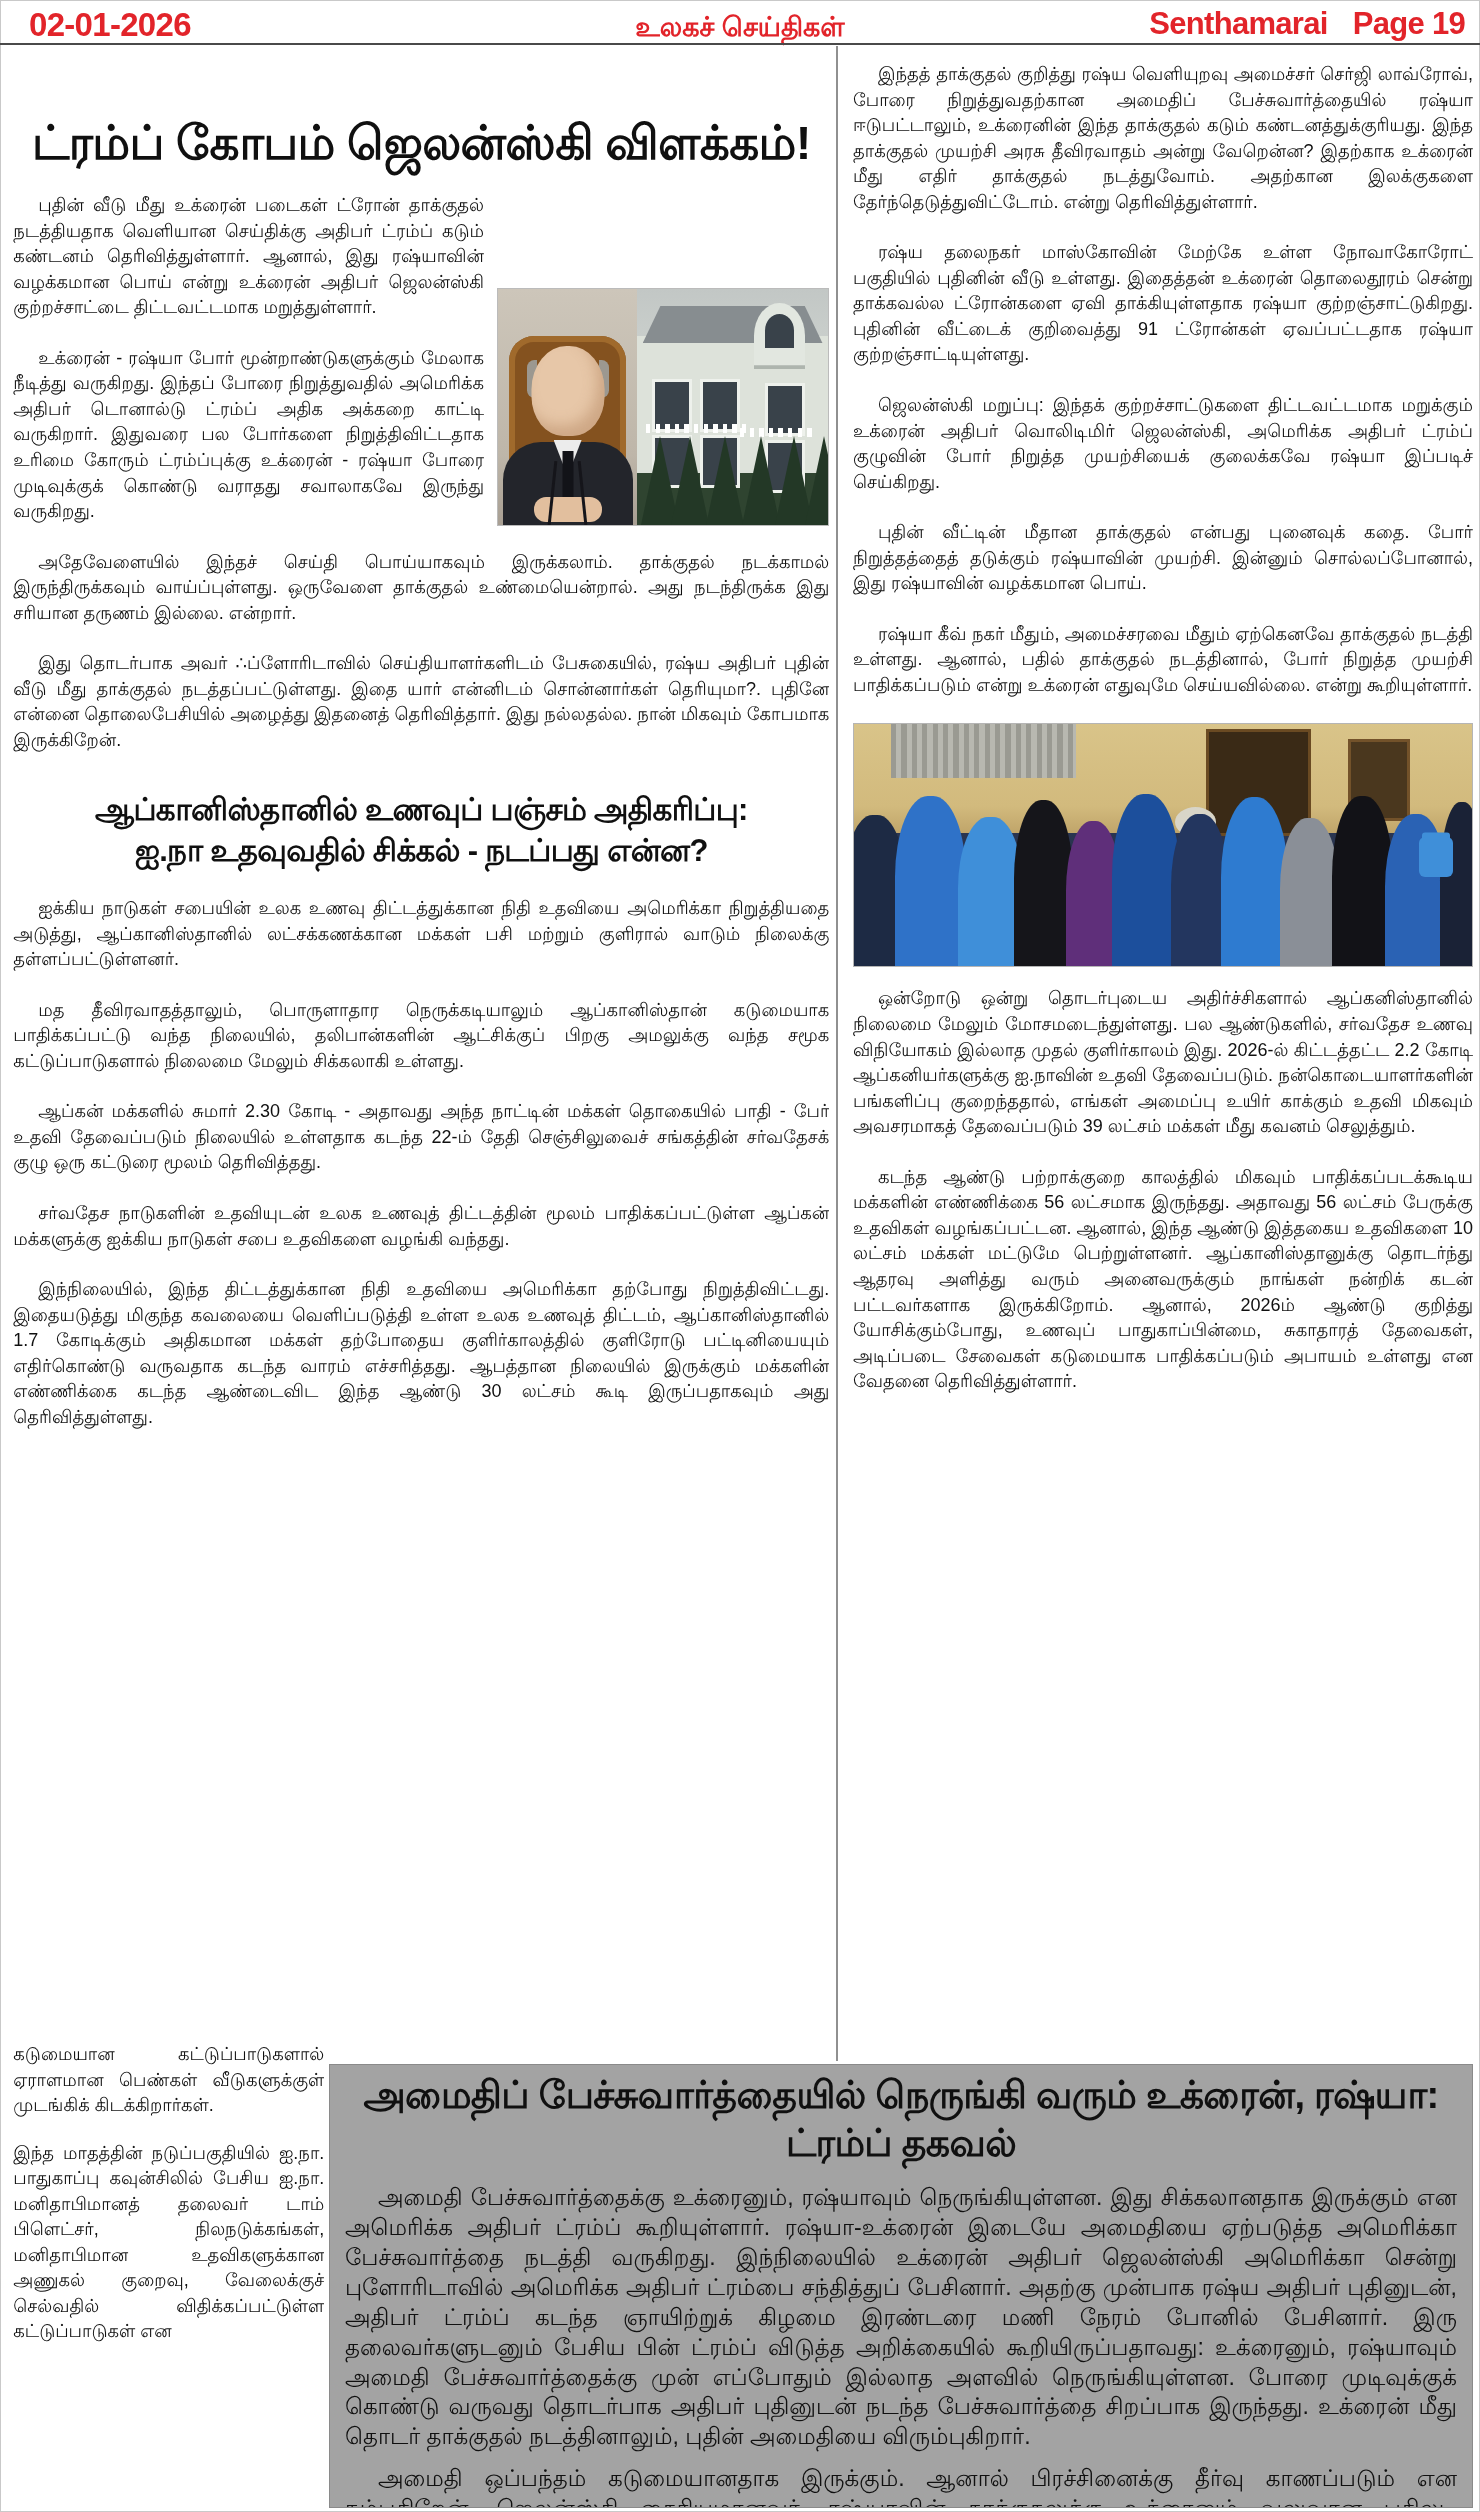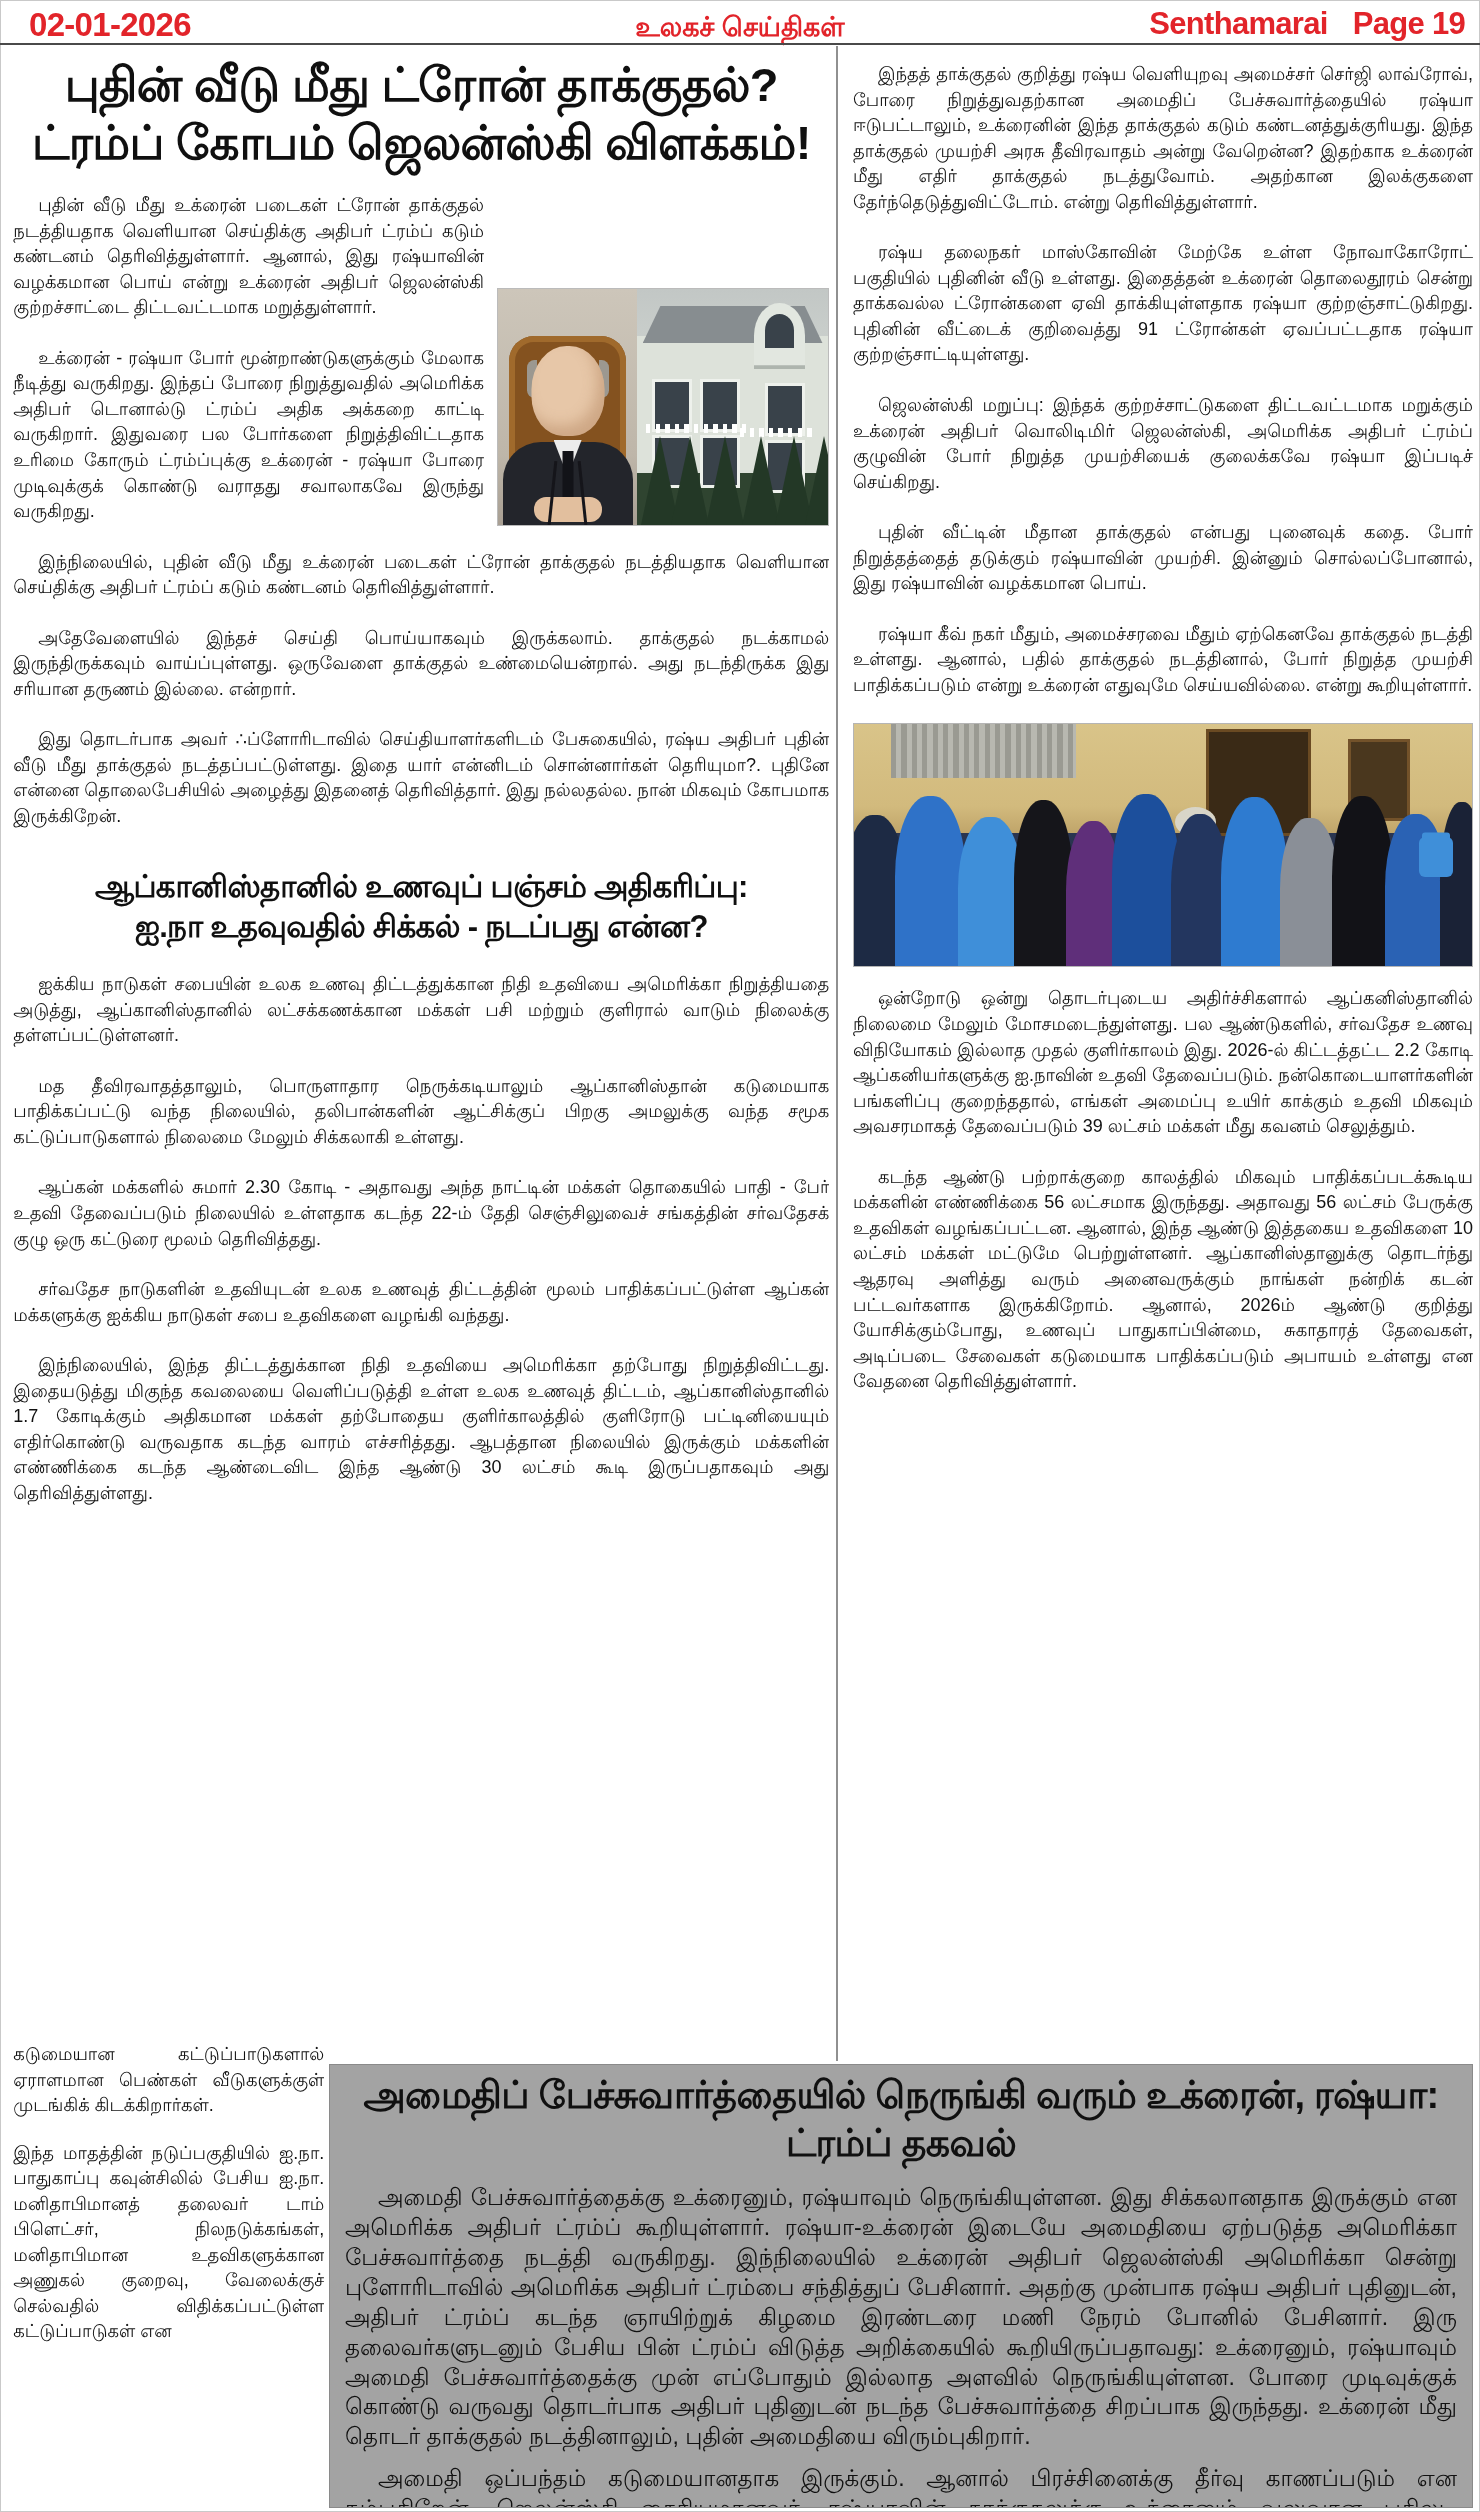--- a/index.html
+++ b/index.html
@@ -103,21 +103,21 @@
   <div class="header-right">
     <span>Senthamarai</span>
     <span>Page 19</span>
   </div>
   <div class="header-rule"></div>
 
   <div class="vline"></div>
 
   <div class="col-left">
     <div class="headline1">
-      <span>புதின் வீடு மீது ட்ரோன் தாக்குதல்?</span><br>
+      <br>
       <span>ட்ரம்ப் கோபம் ஜெலன்ஸ்கி விளக்கம்!</span>
     </div>
 
     <div class="body-text">
       <div class="a1-photos">
         <div class="photo-putin">
           <div class="pp-chair"></div>
           <div class="pp-hairL"></div>
           <div class="pp-hairR"></div>
           <div class="pp-head"></div>
@@ -144,21 +144,20 @@
           <div class="hs-tree hs-t1"></div>
           <div class="hs-tree hs-t2"></div>
           <div class="hs-tree hs-t3"></div>
           <div class="hs-tree hs-t4"></div>
           <div class="hs-tree hs-t5"></div>
           <div class="hs-tree hs-t6"></div>
         </div>
       </div>
       <p>புதின் வீடு மீது உக்ரைன் படைகள் ட்ரோன் தாக்குதல் நடத்தியதாக வெளியான செய்திக்கு அதிபர் ட்ரம்ப் கடும் கண்டனம் தெரிவித்துள்ளார். ஆனால், இது ரஷ்யாவின் வழக்கமான பொய் என்று உக்ரைன் அதிபர் ஜெலன்ஸ்கி குற்றச்சாட்டை திட்டவட்டமாக மறுத்துள்ளார்.</p>
       <p>உக்ரைன் - ரஷ்யா போர் மூன்றாண்டுகளுக்கும் மேலாக நீடித்து வருகிறது. இந்தப் போரை நிறுத்துவதில் அமெரிக்க அதிபர் டொனால்டு ட்ரம்ப் அதிக அக்கறை காட்டி வருகிறார். இதுவரை பல போர்களை நிறுத்திவிட்டதாக உரிமை கோரும் ட்ரம்ப்புக்கு உக்ரைன் - ரஷ்யா போரை முடிவுக்குக் கொண்டு வராதது சவாலாகவே இருந்து வருகிறது.</p>
-      <p>இந்நிலையில், புதின் வீடு மீது உக்ரைன் படைகள் ட்ரோன் தாக்குதல் நடத்தியதாக வெளியான செய்திக்கு அதிபர் ட்ரம்ப் கடும் கண்டனம் தெரிவித்துள்ளார்.</p>
       <p>அதேவேளையில் இந்தச் செய்தி பொய்யாகவும் இருக்கலாம். தாக்குதல் நடக்காமல் இருந்திருக்கவும் வாய்ப்புள்ளது. ஒருவேளை தாக்குதல் உண்மையென்றால். அது நடந்திருக்க இது சரியான தருணம் இல்லை. என்றார்.</p>
       <p>இது தொடர்பாக அவர் ∴ப்ளோரிடாவில் செய்தியாளர்களிடம் பேசுகையில், ரஷ்ய அதிபர் புதின் வீடு மீது தாக்குதல் நடத்தப்பட்டுள்ளது. இதை யார் என்னிடம் சொன்னார்கள் தெரியுமா?. புதினே என்னை தொலைபேசியில் அழைத்து இதனைத் தெரிவித்தார். இது நல்லதல்ல. நான் மிகவும் கோபமாக இருக்கிறேன்.</p>
     </div>
 
     <div class="headline2">
       <span>ஆப்கானிஸ்தானில் உணவுப் பஞ்சம் அதிகரிப்பு:</span><br>
       <span>ஐ.நா உதவுவதில் சிக்கல் - நடப்பது என்ன?</span>
     </div>
 
     <div class="body-text">

